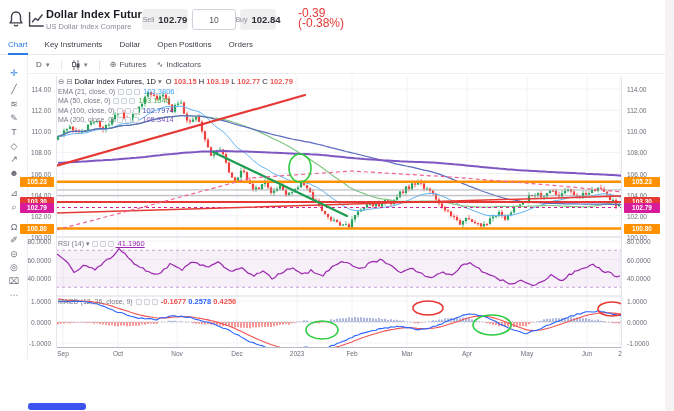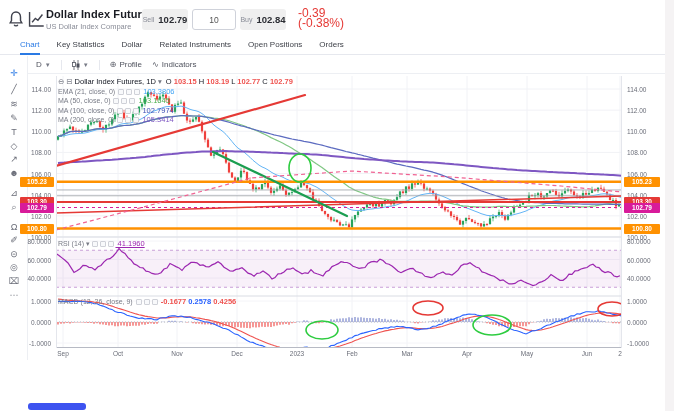--- a/index.html
+++ b/index.html
@@ -10,21 +10,21 @@
   .hicon{position:absolute;top:10px;width:18px;height:18px;color:#40424d}
   .title{position:absolute;left:46px;top:8px;font-size:11px;font-weight:bold;color:#1a1c23;letter-spacing:.1px}
   .dot{display:inline-block;width:4px;height:4px;border-radius:50%;background:#3fae4a;vertical-align:top;margin-left:2px;margin-top:1px}
   .subtitle{position:absolute;left:46px;top:22px;font-size:7.5px;color:#8a8d98}
   .tradebox{position:absolute;top:9px;height:21px;background:#efefef;border-radius:3px;display:flex;align-items:center;justify-content:center;gap:4px;cursor:pointer}
   .tradebox .tl{font-size:7px;color:#8a8d98}
   .tradebox .tp{font-size:9.5px;font-weight:bold;color:#2b2d33}
   .qty{position:absolute;top:9px;left:192px;width:44px;height:21px;border:1px solid #cfd2da;border-radius:3px;font-size:8.5px;color:#555;text-align:center;background:#fff;font-family:"Liberation Sans",sans-serif}
   .chg{position:absolute;left:298px;top:8px;font-size:12px;line-height:10px;color:#e53935}
   
-  .tabs{position:absolute;left:0;top:36px;width:674px;height:19px;border-bottom:1px solid #e6e8ee;display:flex;align-items:center;padding-left:20px;gap:17px}
+  .tabs{position:absolute;left:0;top:36px;width:674px;height:19px;border-bottom:1px solid #e6e8ee;display:flex;align-items:center;padding-left:8px;gap:17px}
   .tab{font-size:8px;color:#3c3f47;height:19px;line-height:17px;cursor:pointer;white-space:nowrap}
   .tab.active{color:#2a7ae4;border-bottom:2px solid #2a7ae4}
   
   .ctb{position:absolute;left:28px;top:56px;width:646px;height:18px;border-bottom:1px solid #edeff3;display:flex;align-items:center;font-size:8px;color:#50535e;gap:10px;padding-left:8px}
   .ctb .grp{display:flex;align-items:center;gap:3px;cursor:pointer}
   .ctb .sep{width:1px;height:10px;background:#e6e8ee}
   .caret{font-size:6px;color:#787b86}
   .ctb-right{position:absolute;right:6px;top:0;height:18px;display:flex;align-items:center;gap:10px}
   .sellrate{border:1px solid #d6d9e0;border-radius:2px;padding:1px 5px;font-size:7.5px;color:#50535e;display:flex;gap:4px;align-items:center;cursor:pointer}
   .tbico{font-size:9px;color:#787b86;cursor:pointer;line-height:9px}
@@ -65,35 +65,34 @@
       <path d="M4 9.5 L6.5 6.5 L8.5 8 L12 3.5" fill="none" stroke="currentColor" stroke-width="1.1"></path>
     </svg>
     <div class="title"><span>Dollar Index Futures</span><span class="dot"></span></div>
     <div class="subtitle">US Dollar Index Compare</div>
 
     <div class="tradebox" style="left:142px;width:46px">
       <span class="tl">Sell</span>
       <span class="tp">102.79</span>
     </div>
     <input class="qty" value="10" style="">
-    <div class="tradebox" style="left:240px;width:46px">
+    <div class="tradebox" style="left:240px;width:36px">
       <span class="tl">Buy</span>
       <span class="tp">102.84</span>
     </div>
     <div class="chg">
       <div>-0.39</div>
       <div>(-0.38%)</div>
     </div>
   </div>
 
   <div class="tabs" id="tabs">
       <div class="tab active">Chart</div>
-      <div class="tab">Key Statistics</div>
+      <div class="tab">Key Instruments</div>
       <div class="tab">Dollar</div>
-      <div class="tab">Related Instruments</div>
       <div class="tab">Open Positions</div>
       <div class="tab">Orders</div>
     </div>
 
   <div class="ctb">
     <div class="grp">
       <span>D</span>
         <span class="caret">▼</span>
     </div>
     <div class="sep"></div>
@@ -102,21 +101,21 @@
         <line x1="2" y1="0" x2="2" y2="10" stroke="#50535e" stroke-width="0.8"></line>
         <rect x="0.5" y="2.5" width="3" height="4" fill="#fff" stroke="#50535e" stroke-width="0.8"></rect>
         <line x1="6" y1="0" x2="6" y2="10" stroke="#50535e" stroke-width="0.8"></line>
         <rect x="4.5" y="3.5" width="3" height="4" fill="#50535e"></rect>
       </svg>
       <span class="caret">▼</span>
     </div>
     <div class="sep"></div>
     <div class="grp">
       <span>⊕</span>
-        <span>Profile</span>
+        <span>Futures</span>
     </div>
     <div class="grp">
       <span>∿</span>
         <span>Indicators</span>
     </div>
   </div>
 
   <div class="tools" id="tools">
       <div class="tool active" style="top: 10px;">✛</div>
       <div class="tool" style="top: 26px;">╱</div>

